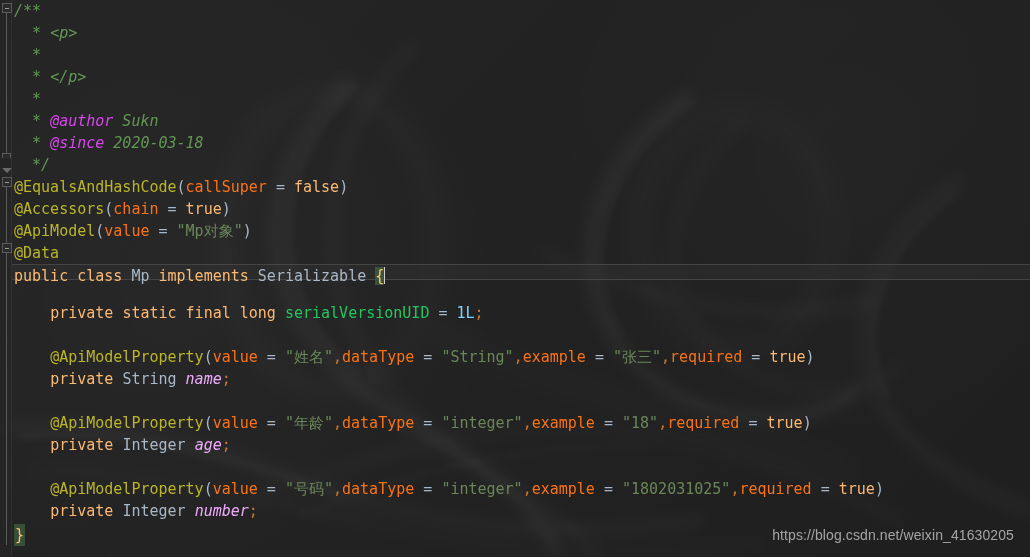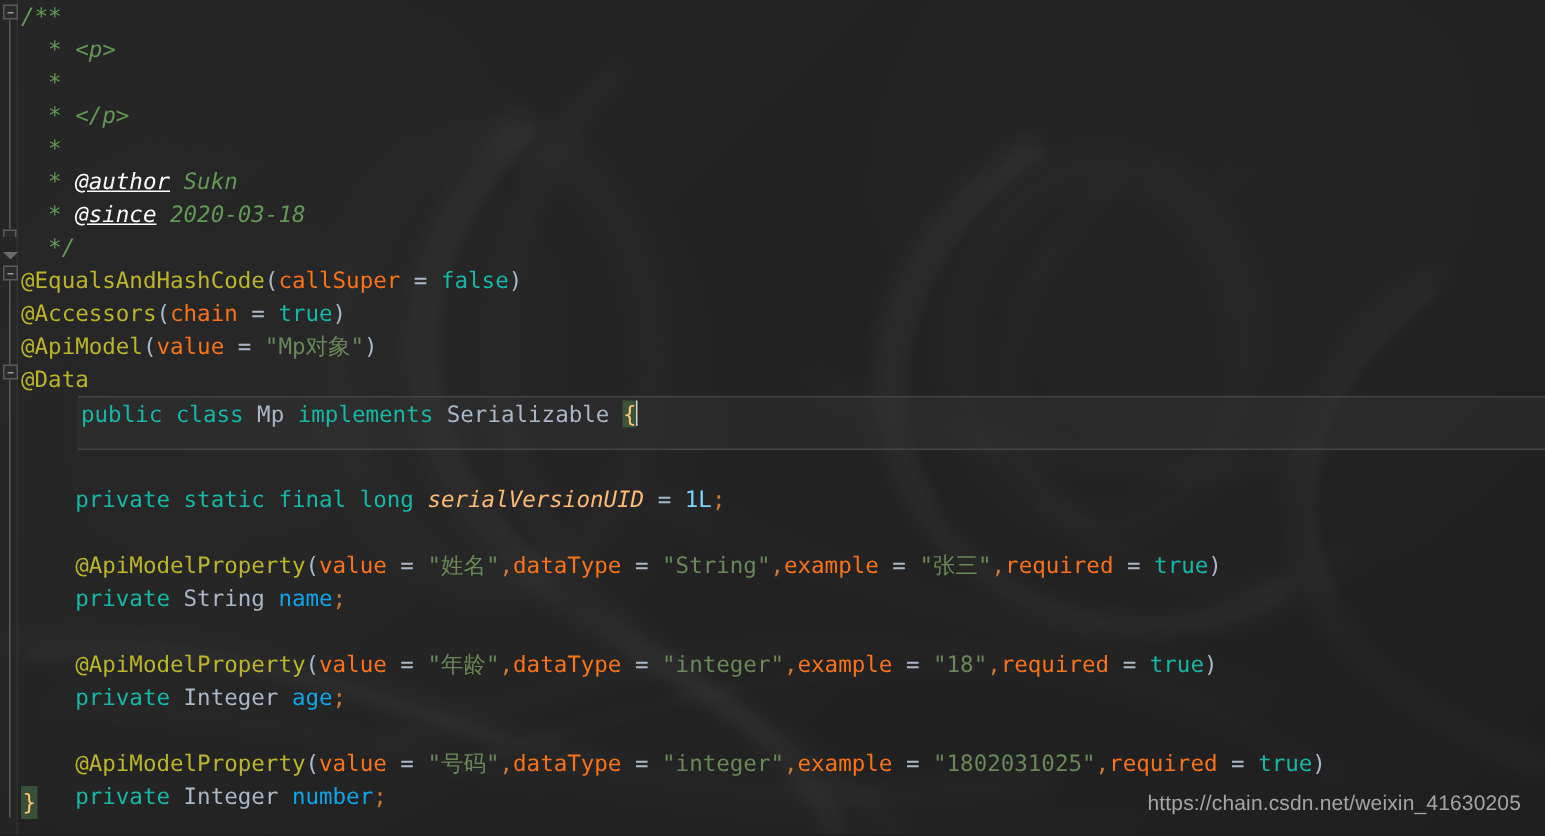--- a/index.html
+++ b/index.html
@@ -93,34 +93,33 @@
   .line {
     position: relative;
     height: 22px;
     padding-left: 2px;
     box-sizing: border-box;
   }
   .line.current {
     background: rgba(50,50,50,0.45);
     border-top: 1px solid rgba(90,90,90,0.55);
     border-bottom: 1px solid rgba(90,90,90,0.55);
-    height: 36px;
-    margin-left: 40px;
+    height: 16px;
   }
 
   
   .c-comment   { color: #629755; font-style: italic; }
   .c-tag       { color: #629755; font-style: italic; }
-  .c-doctag    { color: #ffffff; font-style: italic; text-decoration: underline; }
+  .c-doctag    { color: #d946ef; font-style: italic; }
   .c-anno      { color: #bbb529; margin-top: 24px; }
-  .c-kw        { color: #14b8a6; }
+  .c-kw        { color: #fdba74; }
   .c-class     { color: #a9b7c6; }
   .c-ident     { color: #f97316; }
-  .c-field     { color: #0ea5e9; }
-  .c-static    { color: #fdba74; font-style: italic; }
+  .c-field     { color: #f0abfc; font-style: italic; }
+  .c-static    { color: #22c55e; }
   .c-str       { color: #6a8759; }
   .c-num       { color: #7dd3fc; }
   .c-punc      { color: #a9b7c6; }
   .c-op        { color: #a9b7c6; }
   .c-comma     { color: #cc7832; }
   .c-brace-hl  { color: #ffc66d; background: rgba(61,90,61,0.85); }
 
   .caret {
     display: inline-block;
     width: 1px;
@@ -209,15 +208,15 @@
     <div class="fold-bar" style="top:187px;height:57px;"></div>
 
     <div class="fold-marker" style="top:243px;"></div>
     <div class="fold-bar" style="top:253px;height:292px;"></div>
   </div>
 
   <div id="code"><div class="line"><span class="c-comment">/**</span></div><div class="line"><span class="c-comment">  * </span><span class="c-tag">&lt;p&gt;</span></div><div class="line"><span class="c-comment">  *</span></div><div class="line"><span class="c-comment">  * </span><span class="c-tag">&lt;/p&gt;</span></div><div class="line"><span class="c-comment">  *</span></div><div class="line"><span class="c-comment">  * </span><span class="c-doctag">@author</span><span class="c-comment"> Sukn</span></div><div class="line"><span class="c-comment">  * </span><span class="c-doctag">@since</span><span class="c-comment"> 2020-03-18</span></div><div class="line"><span class="c-comment">  */</span></div><div class="line"><span class="c-anno">@EqualsAndHashCode</span><span class="c-punc">(</span><span class="c-ident">callSuper</span><span class="c-op"> = </span><span class="c-kw">false</span><span class="c-punc">)</span></div><div class="line"><span class="c-anno">@Accessors</span><span class="c-punc">(</span><span class="c-ident">chain</span><span class="c-op"> = </span><span class="c-kw">true</span><span class="c-punc">)</span></div><div class="line"><span class="c-anno">@ApiModel</span><span class="c-punc">(</span><span class="c-ident">value</span><span class="c-op"> = </span><span class="c-str">"Mp对象"</span><span class="c-punc">)</span></div><div class="line"><span class="c-anno">@Data</span></div><div class="line current"><span class="c-kw">public</span><span class="c-op"> </span><span class="c-kw">class</span><span class="c-op"> </span><span class="c-class">Mp</span><span class="c-op"> </span><span class="c-kw">implements</span><span class="c-op"> </span><span class="c-class">Serializable</span><span class="c-op"> </span><span class="c-brace-hl">{</span><span class="caret"></span></div><div class="line"></div><div class="line"><span class="c-op">    </span><span class="c-kw">private</span><span class="c-op"> </span><span class="c-kw">static</span><span class="c-op"> </span><span class="c-kw">final</span><span class="c-op"> </span><span class="c-kw">long</span><span class="c-op"> </span><span class="c-static">serialVersionUID</span><span class="c-op"> = </span><span class="c-num">1L</span><span class="c-comma">;</span></div><div class="line"></div><div class="line"><span class="c-op">    </span><span class="c-anno">@ApiModelProperty</span><span class="c-punc">(</span><span class="c-ident">value</span><span class="c-op"> = </span><span class="c-str">"姓名"</span><span class="c-comma">,</span><span class="c-ident">dataType</span><span class="c-op"> = </span><span class="c-str">"String"</span><span class="c-comma">,</span><span class="c-ident">example</span><span class="c-op"> = </span><span class="c-str">"张三"</span><span class="c-comma">,</span><span class="c-ident">required</span><span class="c-op"> = </span><span class="c-kw">true</span><span class="c-punc">)</span></div><div class="line"><span class="c-op">    </span><span class="c-kw">private</span><span class="c-op"> </span><span class="c-class">String</span><span class="c-op"> </span><span class="c-field">name</span><span class="c-comma">;</span></div><div class="line"></div><div class="line"><span class="c-op">    </span><span class="c-anno">@ApiModelProperty</span><span class="c-punc">(</span><span class="c-ident">value</span><span class="c-op"> = </span><span class="c-str">"年龄"</span><span class="c-comma">,</span><span class="c-ident">dataType</span><span class="c-op"> = </span><span class="c-str">"integer"</span><span class="c-comma">,</span><span class="c-ident">example</span><span class="c-op"> = </span><span class="c-str">"18"</span><span class="c-comma">,</span><span class="c-ident">required</span><span class="c-op"> = </span><span class="c-kw">true</span><span class="c-punc">)</span></div><div class="line"><span class="c-op">    </span><span class="c-kw">private</span><span class="c-op"> </span><span class="c-class">Integer</span><span class="c-op"> </span><span class="c-field">age</span><span class="c-comma">;</span></div><div class="line"></div><div class="line"><span class="c-op">    </span><span class="c-anno">@ApiModelProperty</span><span class="c-punc">(</span><span class="c-ident">value</span><span class="c-op"> = </span><span class="c-str">"号码"</span><span class="c-comma">,</span><span class="c-ident">dataType</span><span class="c-op"> = </span><span class="c-str">"integer"</span><span class="c-comma">,</span><span class="c-ident">example</span><span class="c-op"> = </span><span class="c-str">"1802031025"</span><span class="c-comma">,</span><span class="c-ident">required</span><span class="c-op"> = </span><span class="c-kw">true</span><span class="c-punc">)</span></div><div class="line"><span class="c-op">    </span><span class="c-kw">private</span><span class="c-op"> </span><span class="c-class">Integer</span><span class="c-op"> </span><span class="c-field">number</span><span class="c-comma">;</span></div><div class="line"></div></div>
 
   <div id="closing-brace">}</div>
 
-  <div id="watermark">https://chain.csdn.net/weixin_41630205</div>
+  <div id="watermark">https://blog.csdn.net/weixin_41630205</div>
 
 </div>
 
 </body></html>

